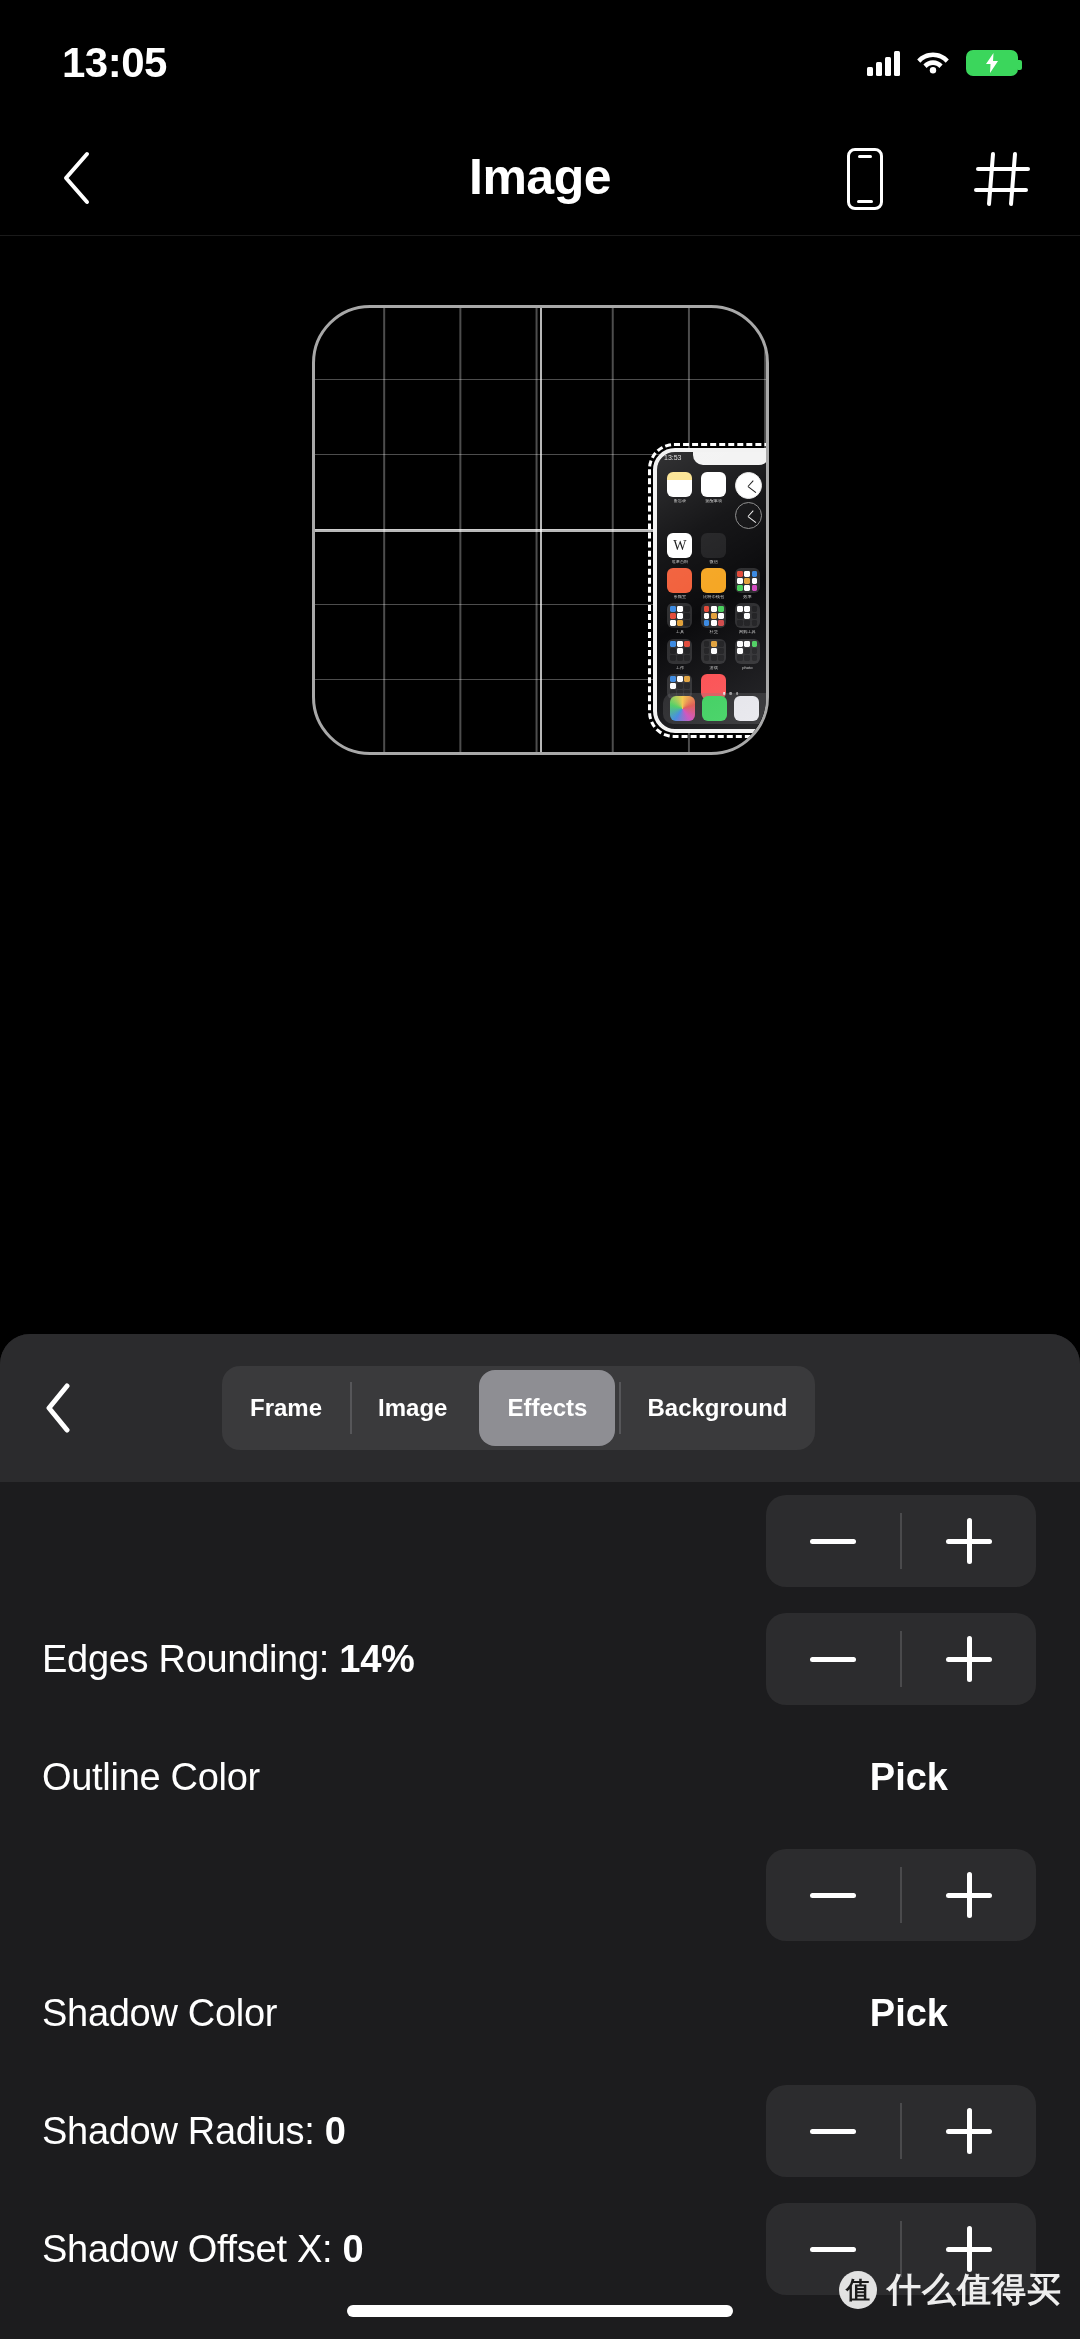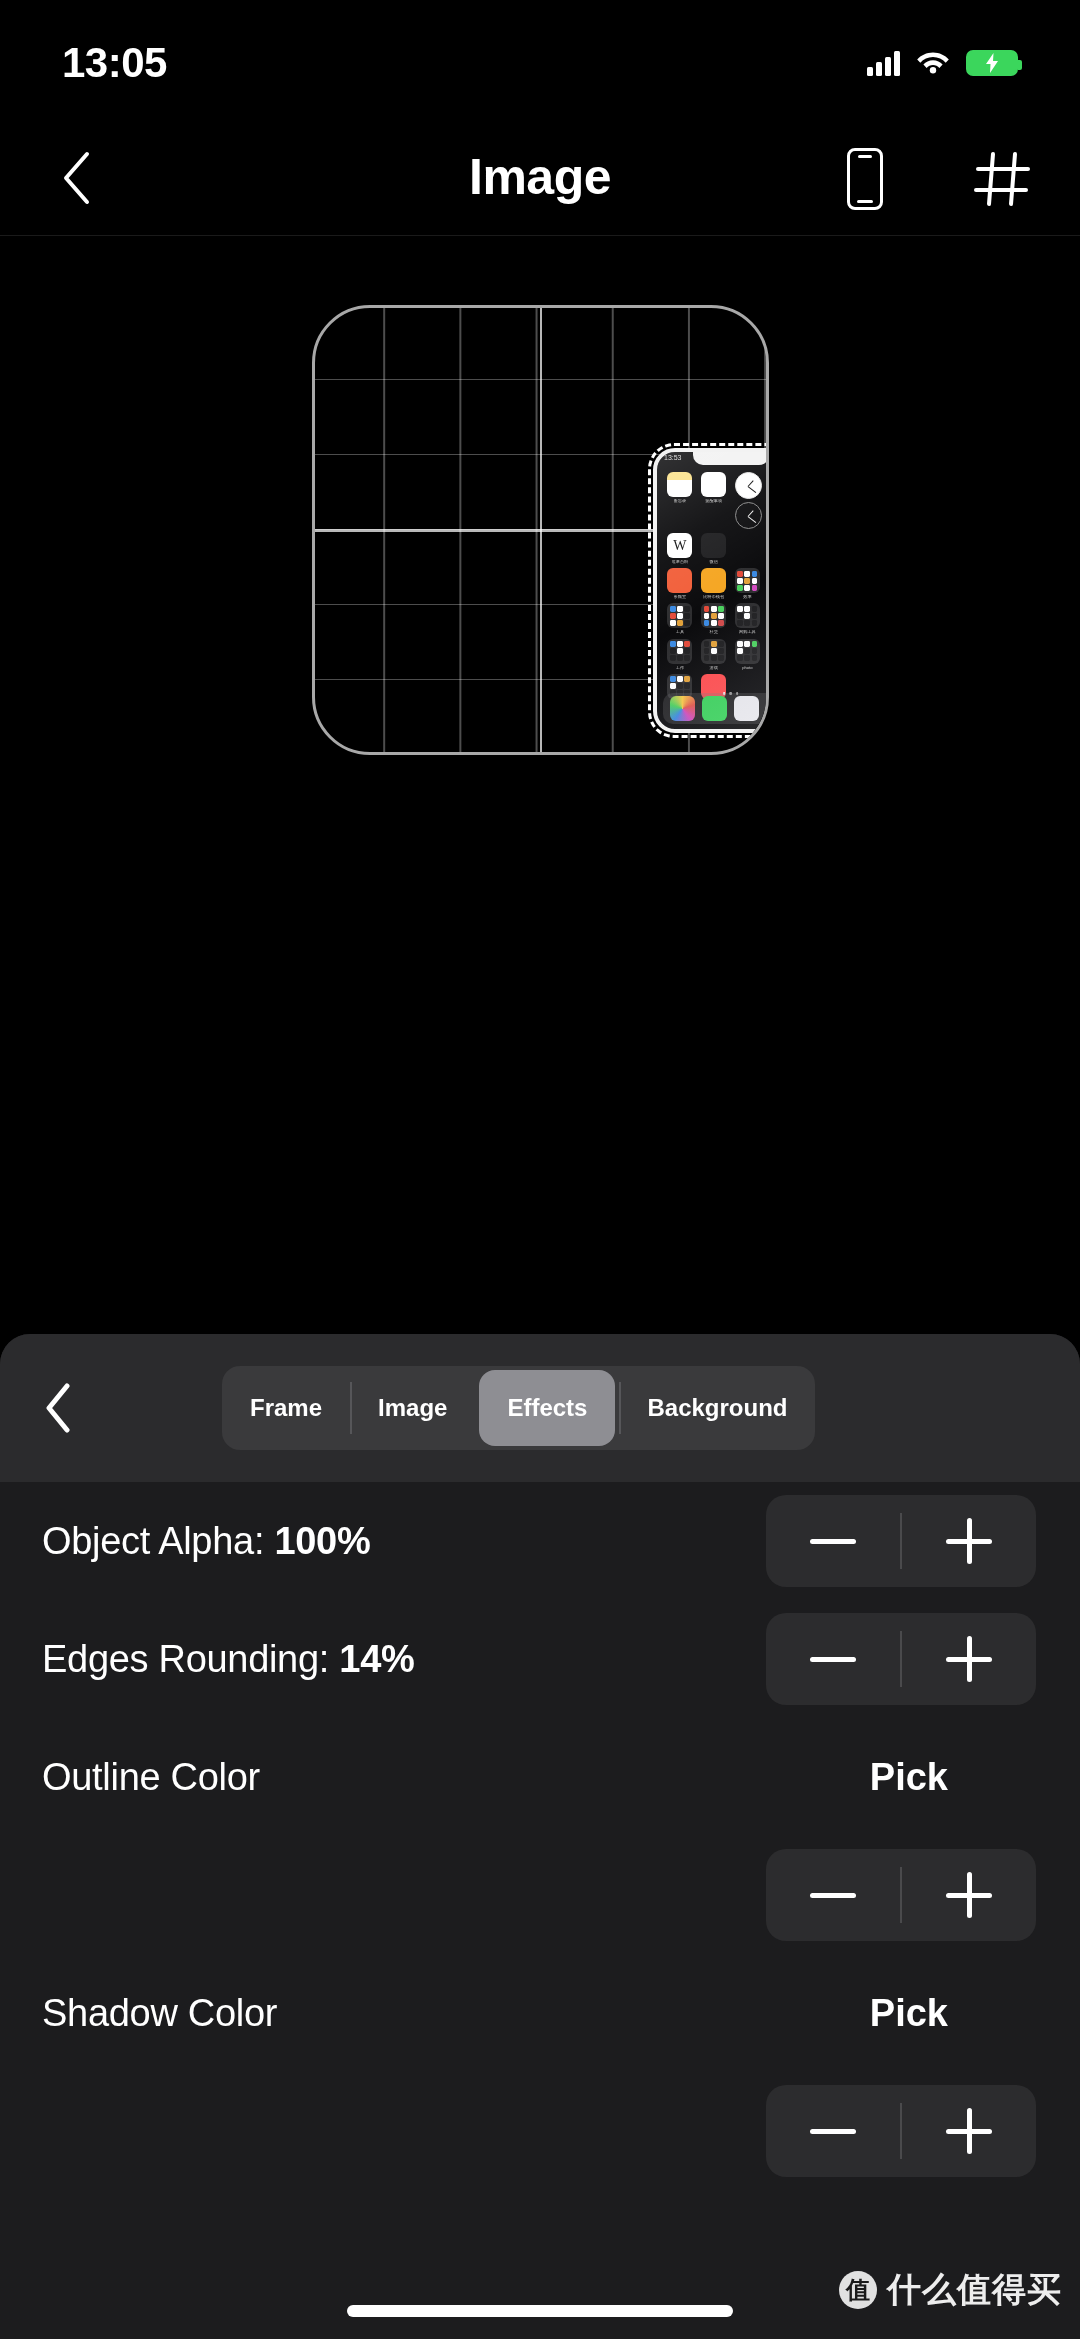--- a/index.html
+++ b/index.html
@@ -765,21 +765,20 @@
       <div class="seg">Frame</div>
       <div class="seg">Image</div>
       <div class="seg active">Effects</div>
       <div class="seg">Background</div>
     </div>
   </div>
 
   <div class="settings-list">
 
     <div class="row">
-      <div class="row-label"><span>Object Alpha: </span><b>100%</b></div>
       <div class="spacer"></div>
       <div class="stepper">
         <div class="step-btn">
             <span class="step-minus"></span>
           </div>
         <div class="step-div"></div>
         <div class="step-btn">
             <span class="step-plus"></span>
           </div>
       </div>
@@ -817,22 +816,36 @@
           </div>
       </div>
     </div>
 
     <div class="row">
       <div class="row-label">Shadow Color</div>
       <div class="spacer"></div>
       <div class="pick-btn">Pick</div>
     </div>
 
-
     <div class="row">
+      <div class="row-label"><span>Shadow Radius: </span><b>0</b></div>
+      <div class="spacer"></div>
+      <div class="stepper">
+        <div class="step-btn">
+            <span class="step-minus"></span>
+          </div>
+        <div class="step-div"></div>
+        <div class="step-btn">
+            <span class="step-plus"></span>
+          </div>
+      </div>
+    </div>
+
+    <div class="row">
+      <div class="row-label"><span>Shadow Offset X: </span><b>0</b></div>
       <div class="spacer"></div>
       <div class="stepper">
         <div class="step-btn">
             <span class="step-minus"></span>
           </div>
         <div class="step-div"></div>
         <div class="step-btn">
             <span class="step-plus"></span>
           </div>
       </div>

